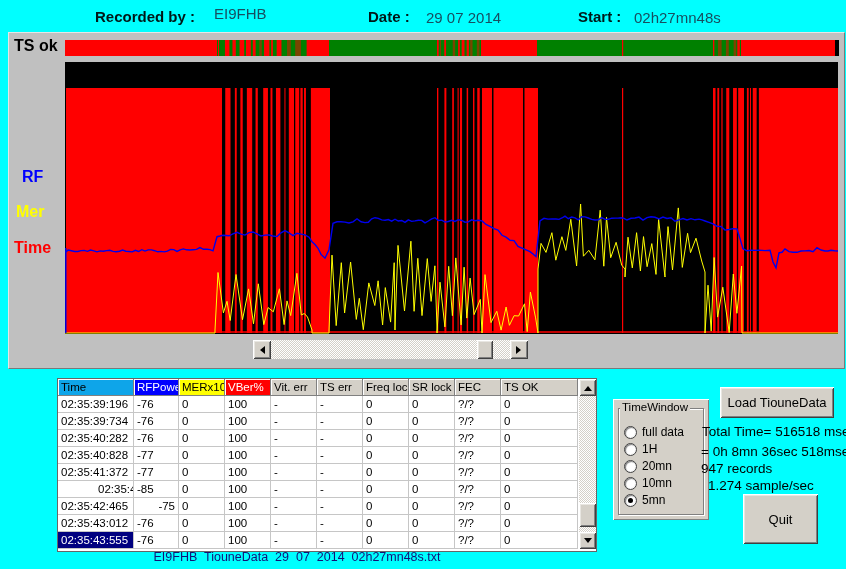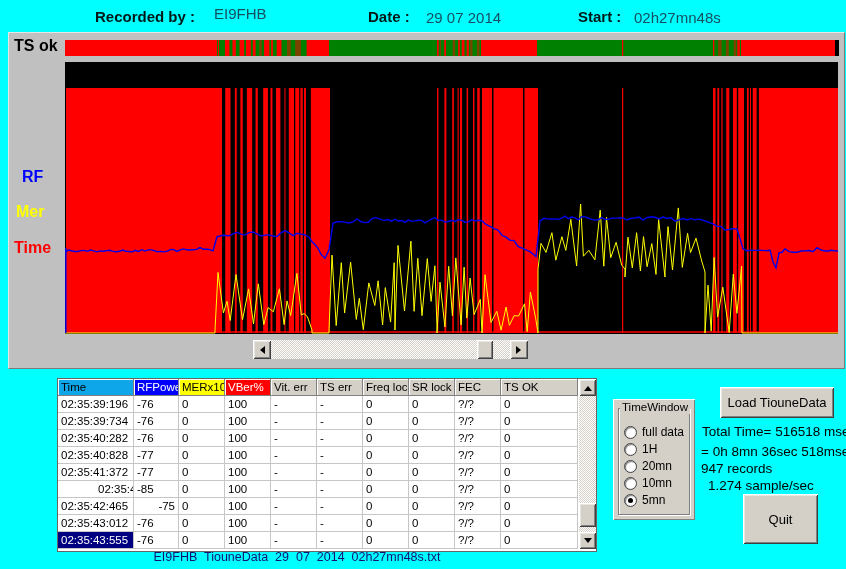--- a/index.html
+++ b/index.html
@@ -69,21 +69,21 @@
   .btn{
     background:#d4d0c8;color:#000;font-size:13px;
     display:flex;align-items:center;justify-content:center;
     box-shadow:inset 1px 1px 0 #ffffff, inset -1px -1px 0 #404040, inset 2px 2px 0 #e8e6e1, inset -2px -2px 0 #808080;
     cursor:default;
   }
   .btn-load{left:720px;top:387px;width:114px;height:31px;}
   .btn-quit{left:743px;top:494px;width:75px;height:50px;}
   .stat{font-size:13.5px;color:#000;white-space:nowrap;}
   .groupbox{
-    left:613px;top:399px;width:82px;height:121px;background:#d4d0c8;
+    left:613px;top:399px;width:96px;height:121px;background:#d4d0c8;
     box-shadow:inset 1px 1px 0 #ffffff, inset -1px -1px 0 #808080;
   }
   .gb-frame{
     position:absolute;left:5px;top:9px;right:5px;bottom:5px;
     border:1px solid #808080;box-shadow:1px 1px 0 #ffffff, inset 1px 1px 0 #ffffff;
   }
   .gb-caption{
     position:absolute;left:7px;top:2px;padding:0 2px;background:#d4d0c8;
     font-size:11.5px;color:#000;line-height:13px;
   }

